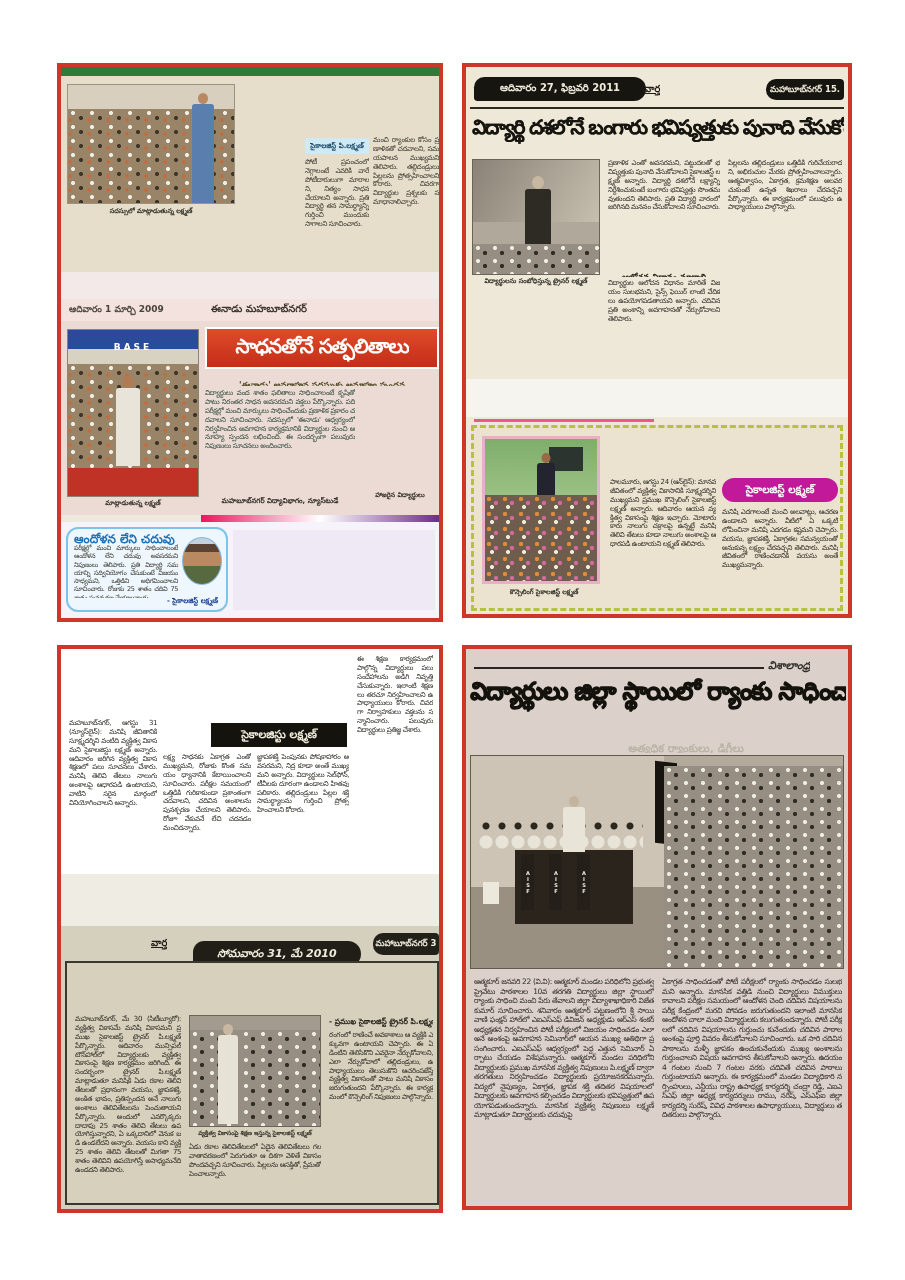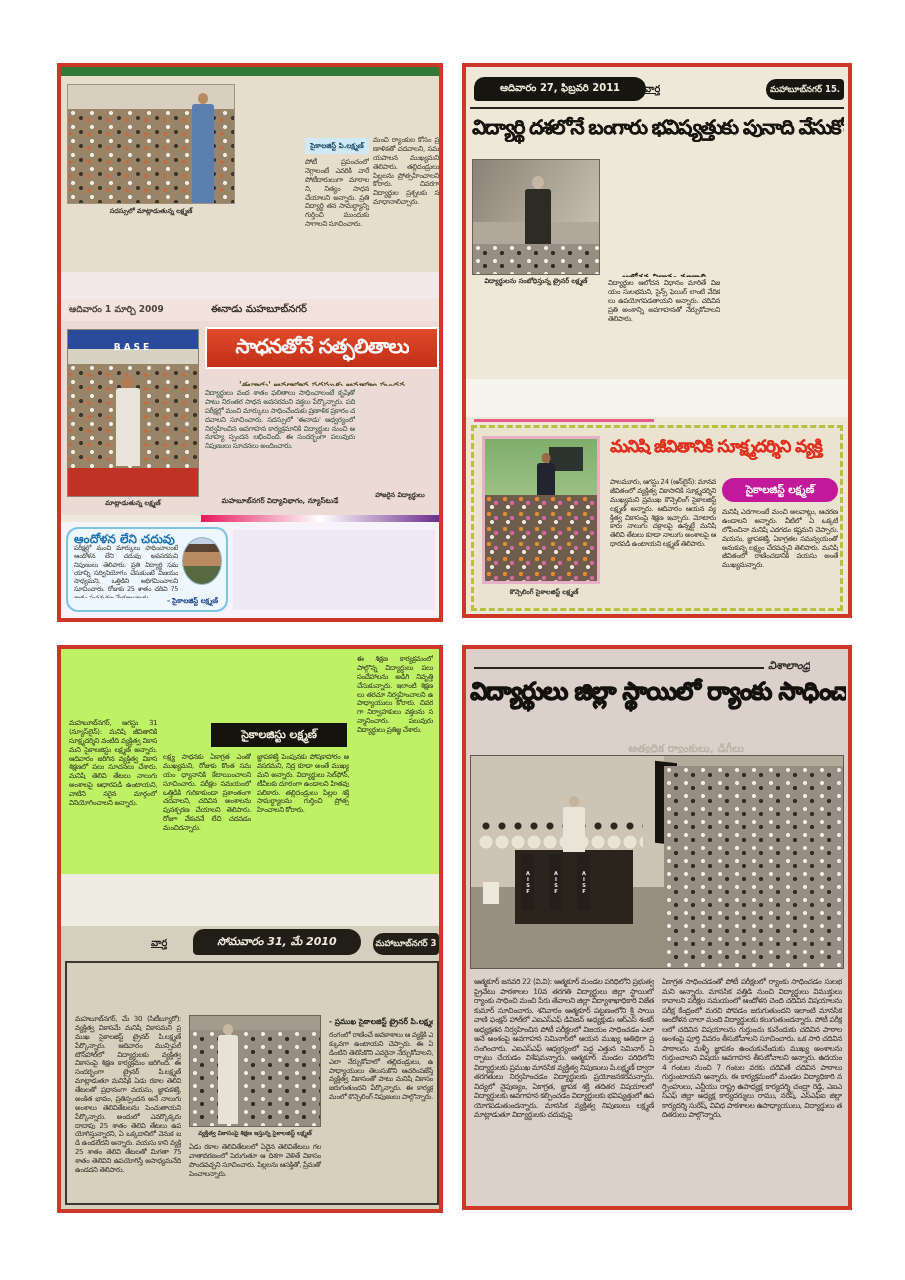--- a/index.html
+++ b/index.html
@@ -136,70 +136,70 @@
   <div class="abs ph" style="left:6px;top:92px;width:128px;height:116px;border:1px solid #6a6458;background:#b0a89a">
     <div class="abs" style="left:0;top:0;width:100%;height:62px;background:linear-gradient(120deg,#8a8276,#c6beae)"></div>
     <div class="figure" style="left:52px;top:16px;width:26px;height:96px">
       <div class="head" style="top:0;width:12px;height:13px;background:#c8b8a2"></div>
       <div class="torso" style="top:13px;background:#2e2a24"></div>
     </div>
     <div class="abs crowd-bw" style="left:0;top:84px;width:100%;height:32px"></div>
   </div>
   <div class="abs cap" style="left:6px;top:210px;width:128px;height:10px">విద్యార్థులను సంబోధిస్తున్న ట్రైనర్ లక్ష్మణ్</div>
 
+  <div class="abs greek bw" style="left:142px;top:92px;width:112px;height:104px">ప్రణాళిక ఎంతో అవసరమని, పట్టుదలతో భవిష్యత్తుకు పునాది వేసుకోవాలని సైకాలజిస్ట్ లక్ష్మణ్ అన్నారు. విద్యార్థి దశలోనే లక్ష్యాన్ని నిర్దేశించుకుంటే బంగారు భవిష్యత్తు సొంతమవుతుందని తెలిపారు. ప్రతి విద్యార్థి వారంలో జరిగినది మననం చేసుకోవాలని సూచించారు.</div>
   <div class="abs" style="left:142px;top:198px;width:112px;height:12px;text-align:center">
     <span style="font-size:8.5px;font-weight:bold;color:#24221a;white-space:nowrap">ఆలోచన విధానం మారాలి</span>
   </div>
   <div class="abs greek bw" style="left:142px;top:212px;width:112px;height:92px">విద్యార్థుల ఆలోచన విధానం మారితే విజయం సులభమని, సైన్స్ ఫెయిర్ లాంటి వేదికలు ఉపయోగపడతాయని అన్నారు. చదివిన ప్రతి అంశాన్ని అవగాహనతో నేర్చుకోవాలని తెలిపారు.</div>
+  <div class="abs greek bw" style="left:262px;top:92px;width:114px;height:212px">పిల్లలను తల్లిదండ్రులు ఒత్తిడికి గురిచేయరాదని, అభిరుచుల మేరకు ప్రోత్సహించాలన్నారు. ఆత్మవిశ్వాసం, ఏకాగ్రత, క్రమశిక్షణ అలవరచుకుంటే ఉన్నత శిఖరాలు చేరవచ్చని పేర్కొన్నారు. ఈ కార్యక్రమంలో పలువురు ఉపాధ్యాయులు పాల్గొన్నారు.</div>
 
   <div class="abs" style="left:0;top:312px;width:100%;height:38px;background:#f6f4ee"></div>
 
   <div class="abs" style="left:8px;top:352px;width:180px;height:3px;background:#e85a8a"></div>
   <div class="abs" style="left:5px;top:358px;width:372px;height:186px;background:#ebe3cf;
               border:3px dashed #b9bf3f">
     <div class="abs ph" style="left:8px;top:8px;width:118px;height:148px;border:3px solid #e8b0c6">
       <div class="abs" style="left:0;top:0;width:100%;height:58px;background:linear-gradient(180deg,#7fae6b,#9cc184)"></div>
       <div class="abs" style="left:64px;top:8px;width:34px;height:24px;background:#2c3430"></div>
       <div class="figure" style="left:52px;top:14px;width:18px;height:48px">
         <div class="head" style="top:0;width:9px;height:10px;background:#9a6a48"></div>
         <div class="torso" style="top:10px;background:#242430"></div>
       </div>
       <div class="abs crowd-class" style="left:0;top:56px;width:100%;height:86px"></div>
     </div>
     <div class="abs cap" style="left:8px;top:160px;width:124px;height:10px">కౌన్సెలింగ్ సైకాలజిస్ట్ లక్ష్మణ్</div>
 
-    <div class="abs hl" style="left:136px;top:8px;width:228px;height:38px;font-size:17px;color:#e03020;
-                letter-spacing:-1px;text-shadow:.4px 0 #e03020">మనిషి జీవితానికి సూక్ష్మదర్శిని వ్యక్తి</div>
     <div class="abs greek bw" style="left:136px;top:50px;width:106px;height:126px">పాలమూరు, ఆగస్టు 24 (ఆన్‌లైన్): మానవ జీవితంలో వ్యక్తిత్వ వికాసానికి సూక్ష్మదర్శిని ముఖ్యమని ప్రముఖ కౌన్సెలింగ్ సైకాలజిస్ట్ లక్ష్మణ్ అన్నారు. ఆదివారం ఆయన వ్యక్తిత్వ వికాసంపై శిక్షణ ఇచ్చారు. మోటారు కారు నాలుగు చక్రాలపై ఉన్నట్టే మనిషి తెలివి తేటలు కూడా నాలుగు అంశాలపై ఆధారపడి ఉంటాయని లక్ష్మణ్ తెలిపారు.</div>
     <div class="abs" style="left:248px;top:50px;width:116px;height:24px;background:#c2189a;border-radius:12px;
                 display:flex;align-items:center;justify-content:center">
       <span style="color:#fff;font-size:10.5px;font-weight:bold;white-space:nowrap">సైకాలజిస్ట్ లక్ష్మణ్</span>
     </div>
     <div class="abs greek bw" style="left:248px;top:80px;width:116px;height:96px">మనిషి ఎదగాలంటే మంచి అలవాట్లు, ఆచరణ ఉండాలని అన్నారు. వీటిలో ఏ ఒక్కటి లోపించినా మనిషి ఎదగడం కష్టమని చెప్పారు. వయసు, జ్ఞాపకశక్తి, ఏకాగ్రతల సమన్వయంతో అనుకున్న లక్ష్యం చేరవచ్చని తెలిపారు. మనిషి జీవితంలో రాణించడానికి వయసు అంతే ముఖ్యమన్నారు.</div>
   </div>
 </div>
 
 <div class="clip" style="left:57px;top:645px;width:386px;height:568px;background:#d5cfbd">
 
-  <div class="abs" style="left:0;top:0;width:100%;height:225px;background:#bef264">
+  <div class="abs" style="left:0;top:0;width:100%;height:225px;background:#ffffff">
     <div class="abs greek bw" style="left:296px;top:6px;width:76px;height:212px">ఈ శిక్షణ కార్యక్రమంలో పాల్గొన్న విద్యార్థులు పలు సందేహాలను అడిగి నివృత్తి చేసుకున్నారు. ఇలాంటి శిక్షణలు తరచూ నిర్వహించాలని ఉపాధ్యాయులు కోరారు. చివరగా నిర్వాహకులు వక్తలను సన్మానించారు. పలువురు విద్యార్థులు ప్రతిజ్ఞ చేశారు.</div>
     <div class="abs" style="left:150px;top:74px;width:136px;height:24px;background:#15130d;
                 display:flex;align-items:center;justify-content:center">
       <span style="color:#efeadb;font-size:11px;font-weight:bold;white-space:nowrap">సైకాలజిస్టు లక్ష్మణ్</span>
     </div>
     <div class="abs greek bw" style="left:8px;top:70px;width:88px;height:148px">మహబూబ్‌నగర్, ఆగస్టు 31 (న్యూస్‌లైన్): మనిషి జీవితానికి సూక్ష్మదర్శిని వంటిది వ్యక్తిత్వ వికాసమని సైకాలజిస్టు లక్ష్మణ్ అన్నారు. ఆదివారం జరిగిన వ్యక్తిత్వ వికాస శిక్షణలో పలు సూచనలు చేశారు. మనిషి తెలివి తేటలు నాలుగు అంశాలపై ఆధారపడి ఉంటాయని, వాటిని సరైన మార్గంలో వినియోగించాలని అన్నారు.</div>
     <div class="abs greek bw" style="left:102px;top:104px;width:88px;height:114px">లక్ష్య సాధనకు ఏకాగ్రత ఎంతో ముఖ్యమని, రోజుకు కొంత సమయం ధ్యానానికి కేటాయించాలని సూచించారు. పరీక్షల సమయంలో ఒత్తిడికి గురికాకుండా ప్రశాంతంగా చదవాలని, చదివిన అంశాలను పునశ్చరణ చేయాలని తెలిపారు. రోజూ వేకువనే లేచి చదవడం మంచిదన్నారు.</div>
     <div class="abs greek bw" style="left:196px;top:104px;width:92px;height:114px">జ్ఞాపకశక్తి పెంపునకు పోషకాహారం అవసరమని, నిద్ర కూడా అంతే ముఖ్యమని అన్నారు. విద్యార్థులు సెల్‌ఫోన్, టీవీలకు దూరంగా ఉండాలని హితవు పలికారు. తల్లిదండ్రులు పిల్లల శక్తి సామర్థ్యాలను గుర్తించి ప్రోత్సహించాలని కోరారు.</div>
   </div>
 
   <div class="abs" style="left:0;top:225px;width:100%;height:52px;background:#efece3"></div>
 
   <span class="abs" style="left:90px;top:288px;font-size:10px;font-weight:bold;color:#201d16;
                text-decoration:underline;white-space:nowrap">వార్త</span>
-  <div class="abs pill" style="left:132px;top:280px;width:168px;height:26px;border-radius:13px 15px 15px 5px;background:#201e16">
+  <div class="abs pill" style="left:132px;top:292px;width:168px;height:26px;border-radius:13px 15px 15px 5px;background:#201e16">
     <span style="font-size:11px;font-style:italic">సోమవారం 31, మే 2010</span>
   </div>
   <div class="abs pill" style="left:312px;top:284px;width:66px;height:22px;border-radius:10px 4px 4px 10px;background:#23201a">
     <span style="font-size:8.5px">మహాబూబ్‌నగర్ 3</span>
   </div>
 
   <div class="abs" style="left:4px;top:312px;width:374px;height:244px;background:#d6d0bc;border:2px solid #3a382e">
     <div class="abs greek bw" style="left:8px;top:52px;width:106px;height:182px">మహబూబ్‌నగర్, మే 30 (సిటీబ్యూరో): వ్యక్తిత్వ వికాసమే మనిషి వికాసమని ప్రముఖ సైకాలజిస్ట్ ట్రైనర్ పి.లక్ష్మణ్ పేర్కొన్నారు. ఆదివారం మున్సిపల్ టౌన్‌హాల్‌లో విద్యార్థులకు వ్యక్తిత్వ వికాసంపై శిక్షణ కార్యక్రమం జరిగింది. ఈ సందర్భంగా ట్రైనర్ పి.లక్ష్మణ్ మాట్లాడుతూ మనిషికి ఏడు రకాల తెలివి తేటలతో ప్రధానంగా వయసు, జ్ఞాపకశక్తి, అంకిత భావం, ప్రతిస్పందన అనే నాలుగు అంశాలు తెలివితేటలను పెంచుతాయని పేర్కొన్నారు. అందులో ఎవర్కొక్కరు దాదాపు 25 శాతం తెలివి తేటలు ఉపయోగిస్తున్నారని, ఏ ఒక్కదానిలో వెనుక బడి ఉండలేదని అన్నారు. వయసు కాని వ్యక్తి 25 శాతం తెలివి తేటలతో మిగతా 75 శాతం తెలివిని ఉపయోగిస్తే అసాధ్యమనేది ఉండదని తెలిపారు.</div>
     <div class="abs ph" style="left:122px;top:52px;width:132px;height:112px;border:1px solid #6a655a;background:#a39b8d">
       <div class="abs crowd-bw" style="left:0;top:14px;width:100%;height:98px"></div>

